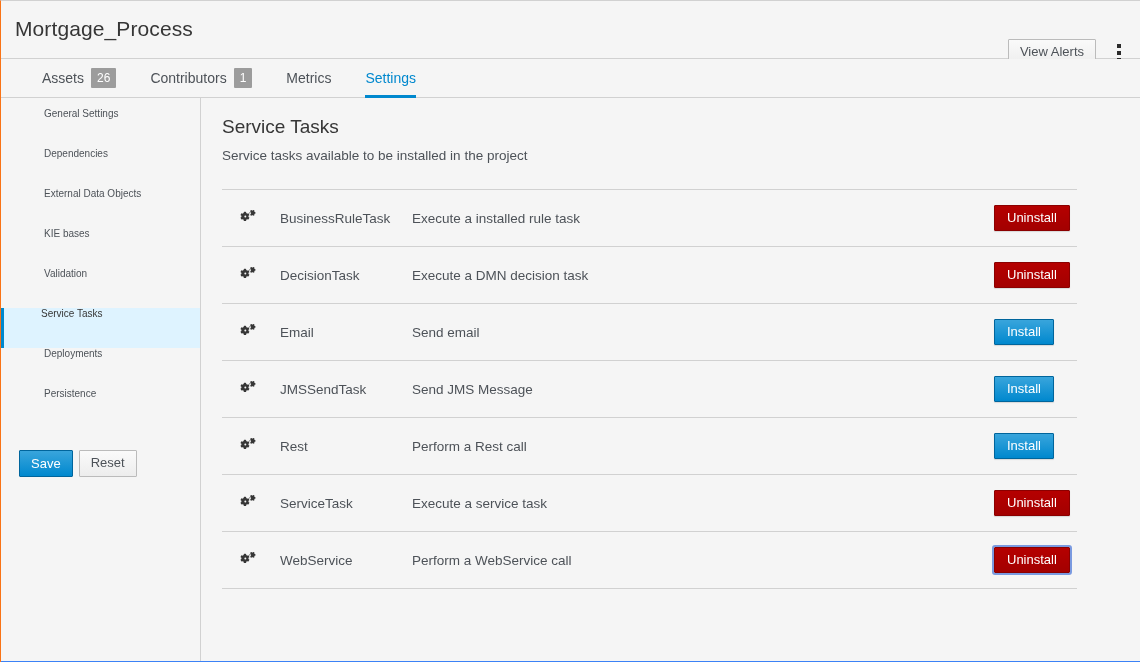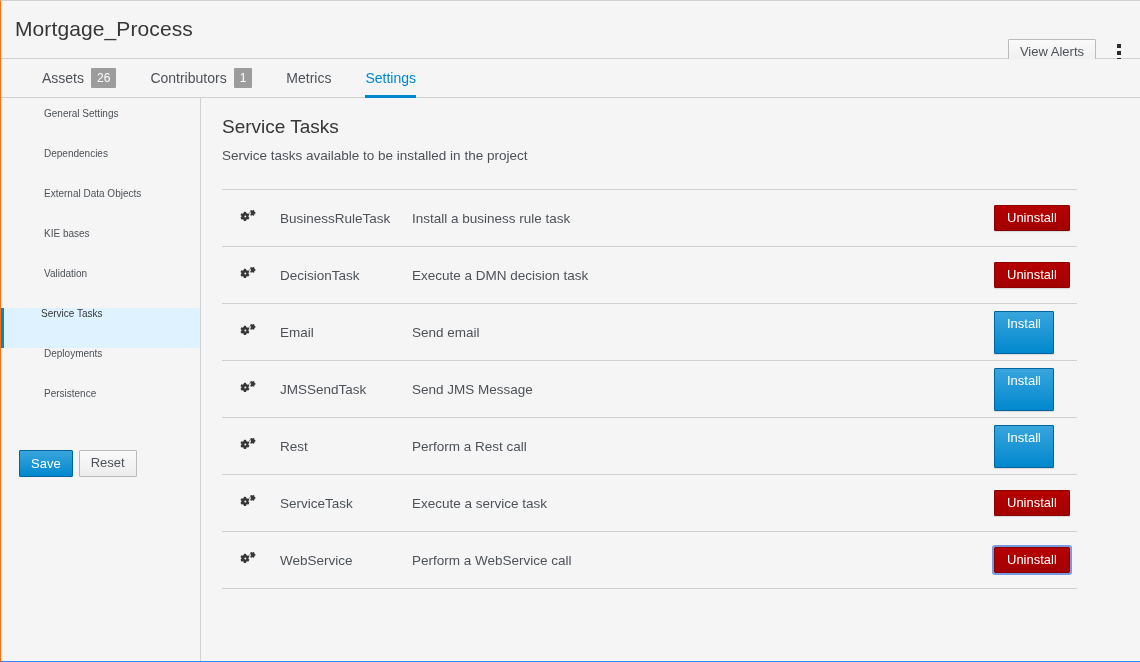--- a/index.html
+++ b/index.html
@@ -197,21 +197,21 @@
   td.c-name { width: 132px; }
   td.c-desc { }
   td.c-action { width: 150px; text-align: left; padding-left: 67px; }
   .cogs-icon { display: inline-block; vertical-align: middle; color: #363636; }
   .btn-install {
     background: linear-gradient(to bottom,#39a5dc 0%, #0088ce 100%);
     border: 1px solid #00659c;
     color: #fff;
     font-size: 13px;
     font-family: "Liberation Sans", sans-serif;
-    padding: 4px 12px 22px;
+    padding: 4px 12px 5px;
     cursor: pointer;
     border-radius: 1px;
     box-shadow: 0 1px 1px rgba(0,0,0,.12);
   }
   .btn-uninstall {
     background: linear-gradient(to bottom,#b50000 0%, #a30000 100%);
     border: 1px solid #8b0000;
     color: #fff;
     font-size: 13px;
     font-family: "Liberation Sans", sans-serif;
@@ -315,21 +315,21 @@
       <table class="tasks-table">
         <tbody id="rows-host">
             <tr>
               <td class="c-icon"><span class="cogs-icon"><svg width="16" height="14" viewBox="0 0 576 512" fill="currentColor" aria-hidden="true">
                     <path d="M512.1 191l-8.2 14.3c-3 5.3-9.4 7.5-15.1 5.4-11.8-4.4-22.6-10.7-32.1-18.6-4.6-3.8-5.8-10.5-2.8-15.7l8.2-14.3c-6.9-8-12.3-17.3-15.9-27.4h-16.5c-6 0-11.2-4.3-12.2-10.3-2-12-2.1-24.6 0-37.1 1-6 6.2-10.4 12.2-10.4h16.5c3.6-10.1 9-19.4 15.9-27.4l-8.2-14.3c-3-5.2-1.9-11.9 2.8-15.7 9.5-7.9 20.4-14.2 32.1-18.6 5.7-2.1 12.1.1 15.1 5.4l8.2 14.3c10.5-1.9 21.2-1.9 31.7 0L552 6c3-5.3 9.4-7.5 15.1-5.4 11.8 4.4 22.6 10.7 32.1 18.6 4.6 3.8 5.8 10.5 2.8 15.7l-8.2 14.3c6.9 8 12.3 17.3 15.9 27.4h16.5c6 0 11.2 4.3 12.2 10.3 2 12 2.1 24.6 0 37.1-1 6-6.2 10.4-12.2 10.4h-16.5c-3.6 10.1-9 19.4-15.9 27.4l8.2 14.3c3 5.2 1.9 11.9-2.8 15.7-9.5 7.9-20.4 14.2-32.1 18.6-5.7 2.1-12.1-.1-15.1-5.4l-8.2-14.3c-10.4 1.9-21.2 1.9-31.7 0z" transform="translate(-80,0)"></path>
                     <circle cx="448" cy="112" r="34" fill="#f5f5f5" transform="translate(-80,0)"></circle>
                     <path d="M310 320c0-9-.8-17.7-2.3-26.2l34-19.6c3.9-2.3 5.7-6.9 4.4-11.2-8.9-28.6-24.1-54.5-43.9-75.9-3-3.3-7.9-4.1-11.8-1.8l-34 19.6c-13.6-11.7-29.3-20.8-46.3-26.7v-39.3c0-4.5-3.2-8.4-7.6-9.3-29.4-6.6-59.6-6.2-87.7 0-4.4.9-7.6 4.8-7.6 9.3v39.3c-17 5.9-32.7 15-46.3 26.7l-34-19.6c-3.9-2.3-8.8-1.5-11.8 1.8C-4.6 208.6-19.8 234.5-28.7 263.1c-1.3 4.3.5 8.9 4.4 11.2l34 19.6C8.2 302.3 7.4 311 7.4 320s.8 17.7 2.3 26.2l-34 19.6c-3.9 2.3-5.7 6.9-4.4 11.2 8.9 28.6 24.1 54.5 43.9 75.9 3 3.3 7.9 4.1 11.8 1.8l34-19.6c13.6 11.7 29.3 20.8 46.3 26.7v39.3c0 4.5 3.2 8.4 7.6 9.3 29.4 6.6 59.6 6.2 87.7 0 4.4-.9 7.6-4.8 7.6-9.3v-39.3c17-5.9 32.7-15 46.3-26.7l34 19.6c3.9 2.3 8.8 1.5 11.8-1.8 19.8-21.4 35-47.3 43.9-75.9 1.3-4.3-.5-8.9-4.4-11.2l-34-19.6c1.5-8.5 2.2-17.2 2.2-26.2z" transform="translate(40,-40) scale(0.86) "></path>
                     <circle cx="190" cy="235" r="36" fill="#f5f5f5"></circle>
                   </svg></span></td>
               <td class="c-name">BusinessRuleTask</td>
-              <td class="c-desc">Install a business rule task</td>
+              <td class="c-desc">Execute a installed rule task</td>
               <td class="c-action"><button class="btn-uninstall">Uninstall</button></td>
             </tr>
             <tr>
               <td class="c-icon"><span class="cogs-icon"><svg width="16" height="14" viewBox="0 0 576 512" fill="currentColor" aria-hidden="true">
                     <path d="M512.1 191l-8.2 14.3c-3 5.3-9.4 7.5-15.1 5.4-11.8-4.4-22.6-10.7-32.1-18.6-4.6-3.8-5.8-10.5-2.8-15.7l8.2-14.3c-6.9-8-12.3-17.3-15.9-27.4h-16.5c-6 0-11.2-4.3-12.2-10.3-2-12-2.1-24.6 0-37.1 1-6 6.2-10.4 12.2-10.4h16.5c3.6-10.1 9-19.4 15.9-27.4l-8.2-14.3c-3-5.2-1.9-11.9 2.8-15.7 9.5-7.9 20.4-14.2 32.1-18.6 5.7-2.1 12.1.1 15.1 5.4l8.2 14.3c10.5-1.9 21.2-1.9 31.7 0L552 6c3-5.3 9.4-7.5 15.1-5.4 11.8 4.4 22.6 10.7 32.1 18.6 4.6 3.8 5.8 10.5 2.8 15.7l-8.2 14.3c6.9 8 12.3 17.3 15.9 27.4h16.5c6 0 11.2 4.3 12.2 10.3 2 12 2.1 24.6 0 37.1-1 6-6.2 10.4-12.2 10.4h-16.5c-3.6 10.1-9 19.4-15.9 27.4l8.2 14.3c3 5.2 1.9 11.9-2.8 15.7-9.5 7.9-20.4 14.2-32.1 18.6-5.7 2.1-12.1-.1-15.1-5.4l-8.2-14.3c-10.4 1.9-21.2 1.9-31.7 0z" transform="translate(-80,0)"></path>
                     <circle cx="448" cy="112" r="34" fill="#f5f5f5" transform="translate(-80,0)"></circle>
                     <path d="M310 320c0-9-.8-17.7-2.3-26.2l34-19.6c3.9-2.3 5.7-6.9 4.4-11.2-8.9-28.6-24.1-54.5-43.9-75.9-3-3.3-7.9-4.1-11.8-1.8l-34 19.6c-13.6-11.7-29.3-20.8-46.3-26.7v-39.3c0-4.5-3.2-8.4-7.6-9.3-29.4-6.6-59.6-6.2-87.7 0-4.4.9-7.6 4.8-7.6 9.3v39.3c-17 5.9-32.7 15-46.3 26.7l-34-19.6c-3.9-2.3-8.8-1.5-11.8 1.8C-4.6 208.6-19.8 234.5-28.7 263.1c-1.3 4.3.5 8.9 4.4 11.2l34 19.6C8.2 302.3 7.4 311 7.4 320s.8 17.7 2.3 26.2l-34 19.6c-3.9 2.3-5.7 6.9-4.4 11.2 8.9 28.6 24.1 54.5 43.9 75.9 3 3.3 7.9 4.1 11.8 1.8l34-19.6c13.6 11.7 29.3 20.8 46.3 26.7v39.3c0 4.5 3.2 8.4 7.6 9.3 29.4 6.6 59.6 6.2 87.7 0 4.4-.9 7.6-4.8 7.6-9.3v-39.3c17-5.9 32.7-15 46.3-26.7l34 19.6c3.9 2.3 8.8 1.5 11.8-1.8 19.8-21.4 35-47.3 43.9-75.9 1.3-4.3-.5-8.9-4.4-11.2l-34-19.6c1.5-8.5 2.2-17.2 2.2-26.2z" transform="translate(40,-40) scale(0.86) "></path>
                     <circle cx="190" cy="235" r="36" fill="#f5f5f5"></circle>
                   </svg></span></td>
               <td class="c-name">DecisionTask</td>

